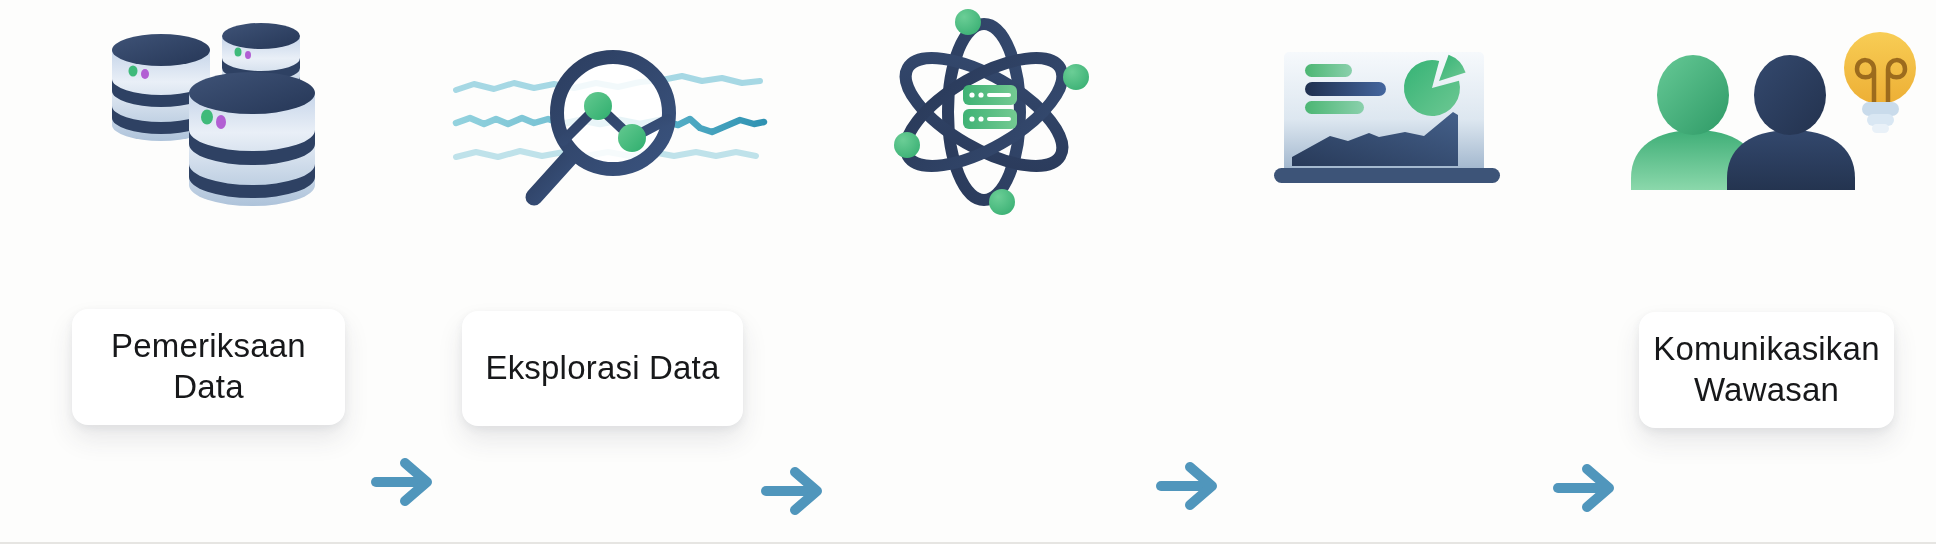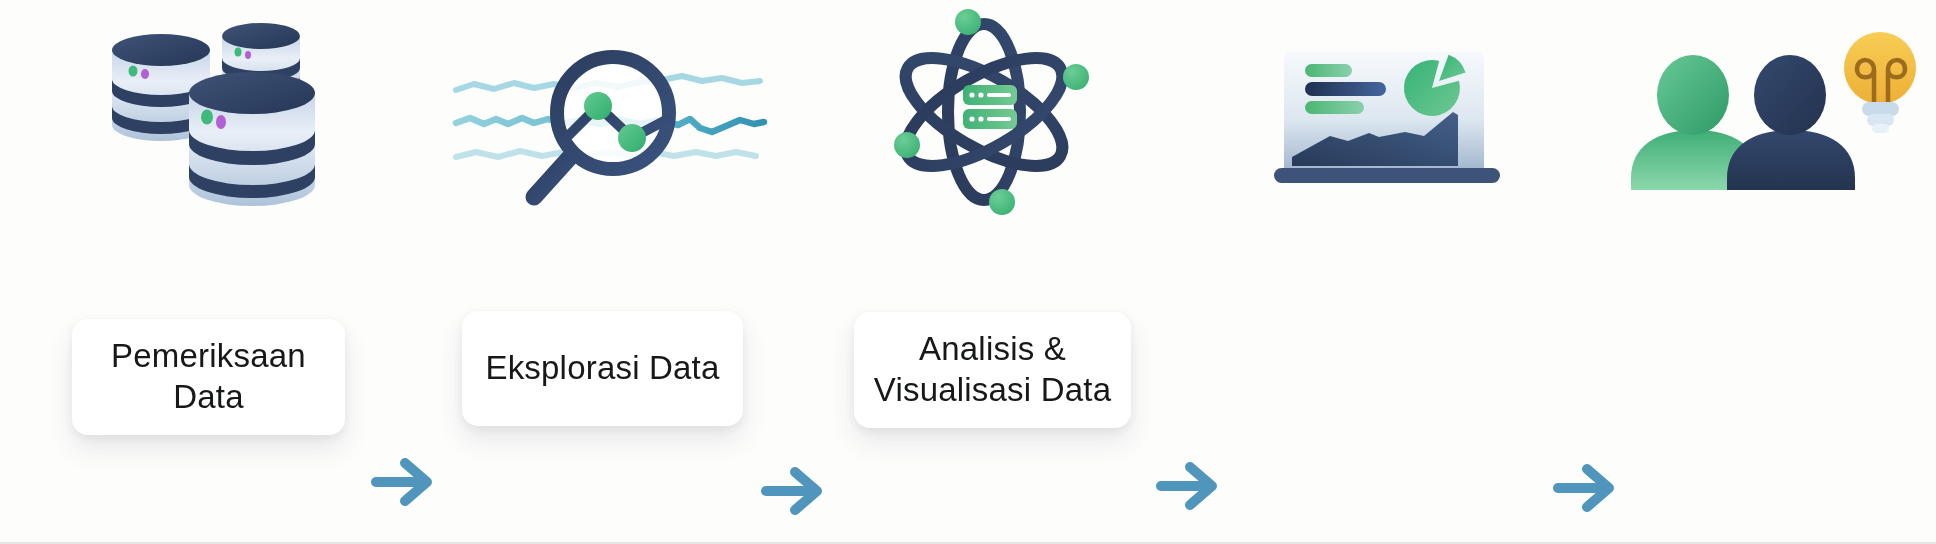--- a/index.html
+++ b/index.html
@@ -210,29 +210,29 @@
       <g fill="none" stroke="#9c6b1d" stroke-width="4.5" stroke-linecap="round">
         <path d="M249,92 L249,52 C249,39 232,39 232,51 C232,62 249,62 249,51"></path>
         <path d="M263,92 L263,52 C263,39 280,39 280,51 C280,62 263,62 263,51"></path>
       </g>
       <rect x="237" y="84" width="37" height="14" rx="7" fill="#c9dbeb"></rect>
       <rect x="242" y="96" width="27" height="12" rx="6" fill="#d9e7f3"></rect>
       <rect x="247" y="106" width="17" height="9" rx="4.5" fill="#e9f1f8"></rect>
     </g>
   </svg>
 
-  <div class="stage-card" style="left:72px;top:319px;width:273px;height:116px">Pemeriksaan
+  <div class="stage-card" style="left:72px;top:309px;width:273px;height:116px">Pemeriksaan
 Data</div>
 
   <div class="stage-card" style="left:462px;top:311px;width:281px;height:115px">Eksplorasi Data</div>
 
-  <div class="stage-card" style="left:854px;top:312px;width:277px;height:116px">Analisis &amp;
-Visualisasi Data</div>
-
-
+
+
+  <div class="stage-card" style="left:1639px;top:312px;width:255px;height:116px">Komunikasikan
+Wawasan</div>
 
   <svg class="flow-arrow" style="left:371px;top:456px" viewBox="0 0 64 52">
     <g fill="none" stroke="#5096bc" stroke-width="10" stroke-linecap="round" stroke-linejoin="round">
       <line x1="5" y1="26" x2="48" y2="26"></line>
         <polyline points="34,7 56,26 34,45"></polyline>
     </g>
   </svg>
   <svg class="flow-arrow" style="left:761px;top:465px" viewBox="0 0 64 52">
     <g fill="none" stroke="#5096bc" stroke-width="10" stroke-linecap="round" stroke-linejoin="round">
       <line x1="5" y1="26" x2="48" y2="26"></line>

